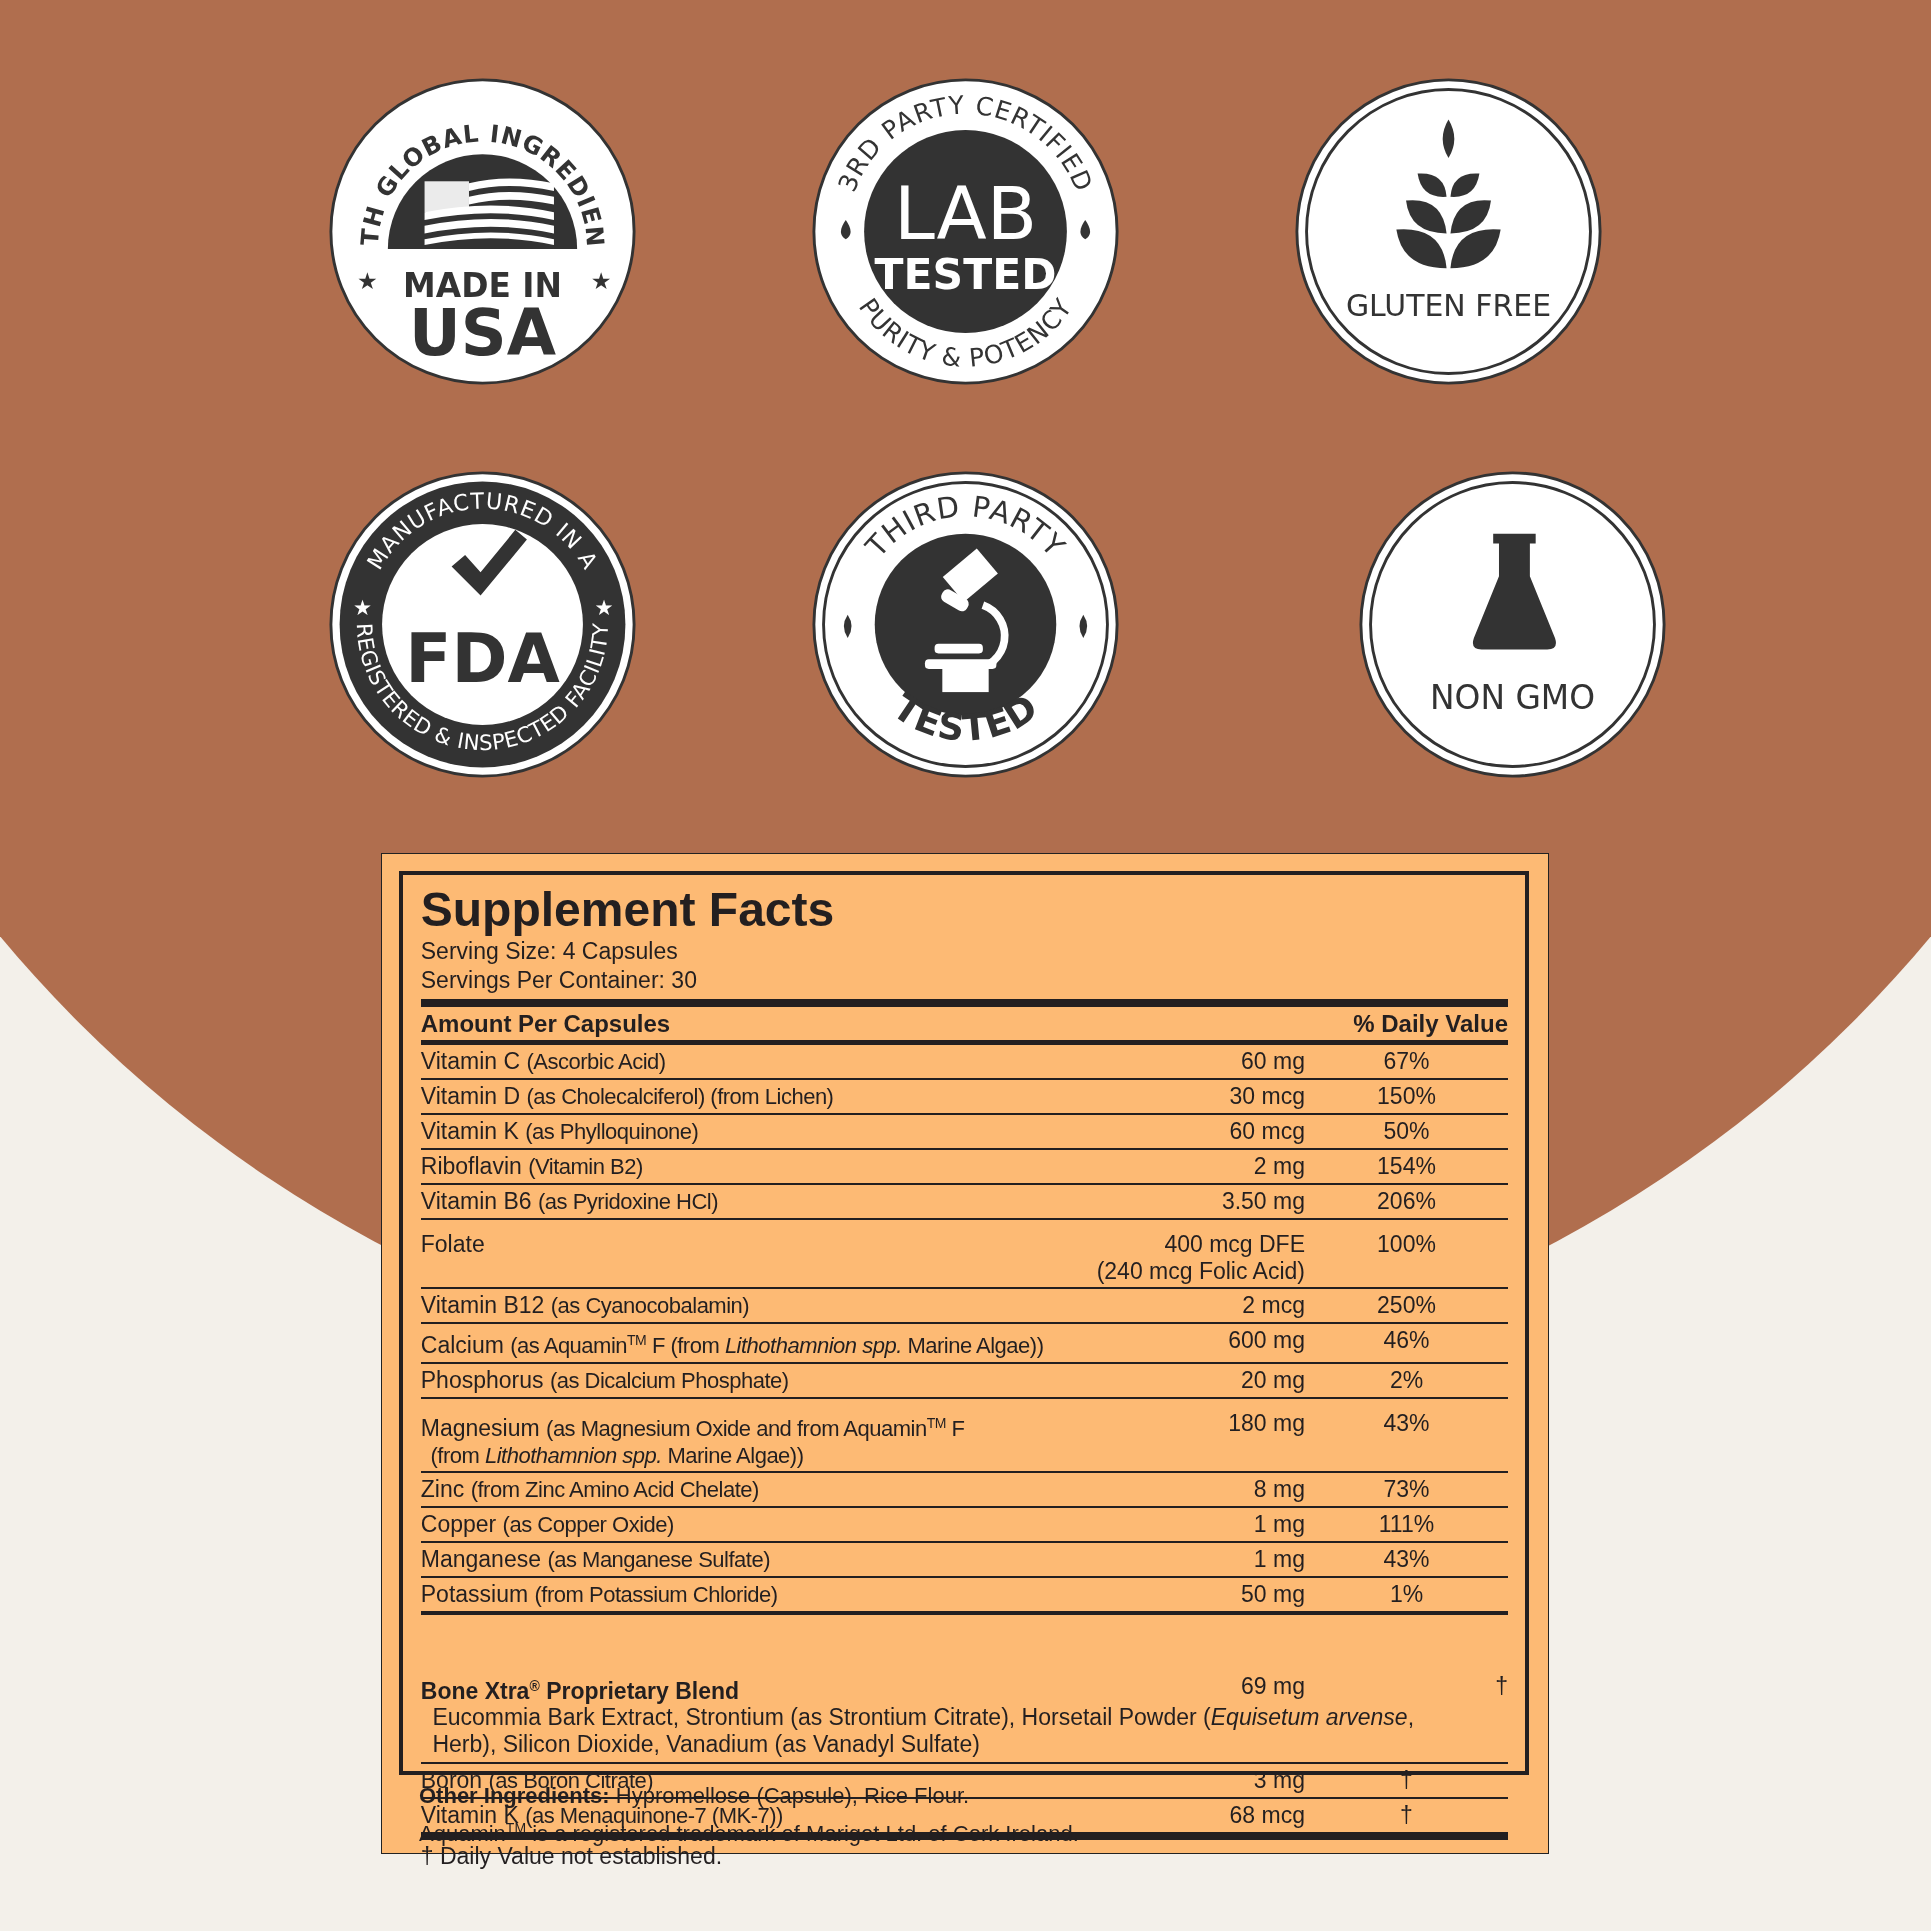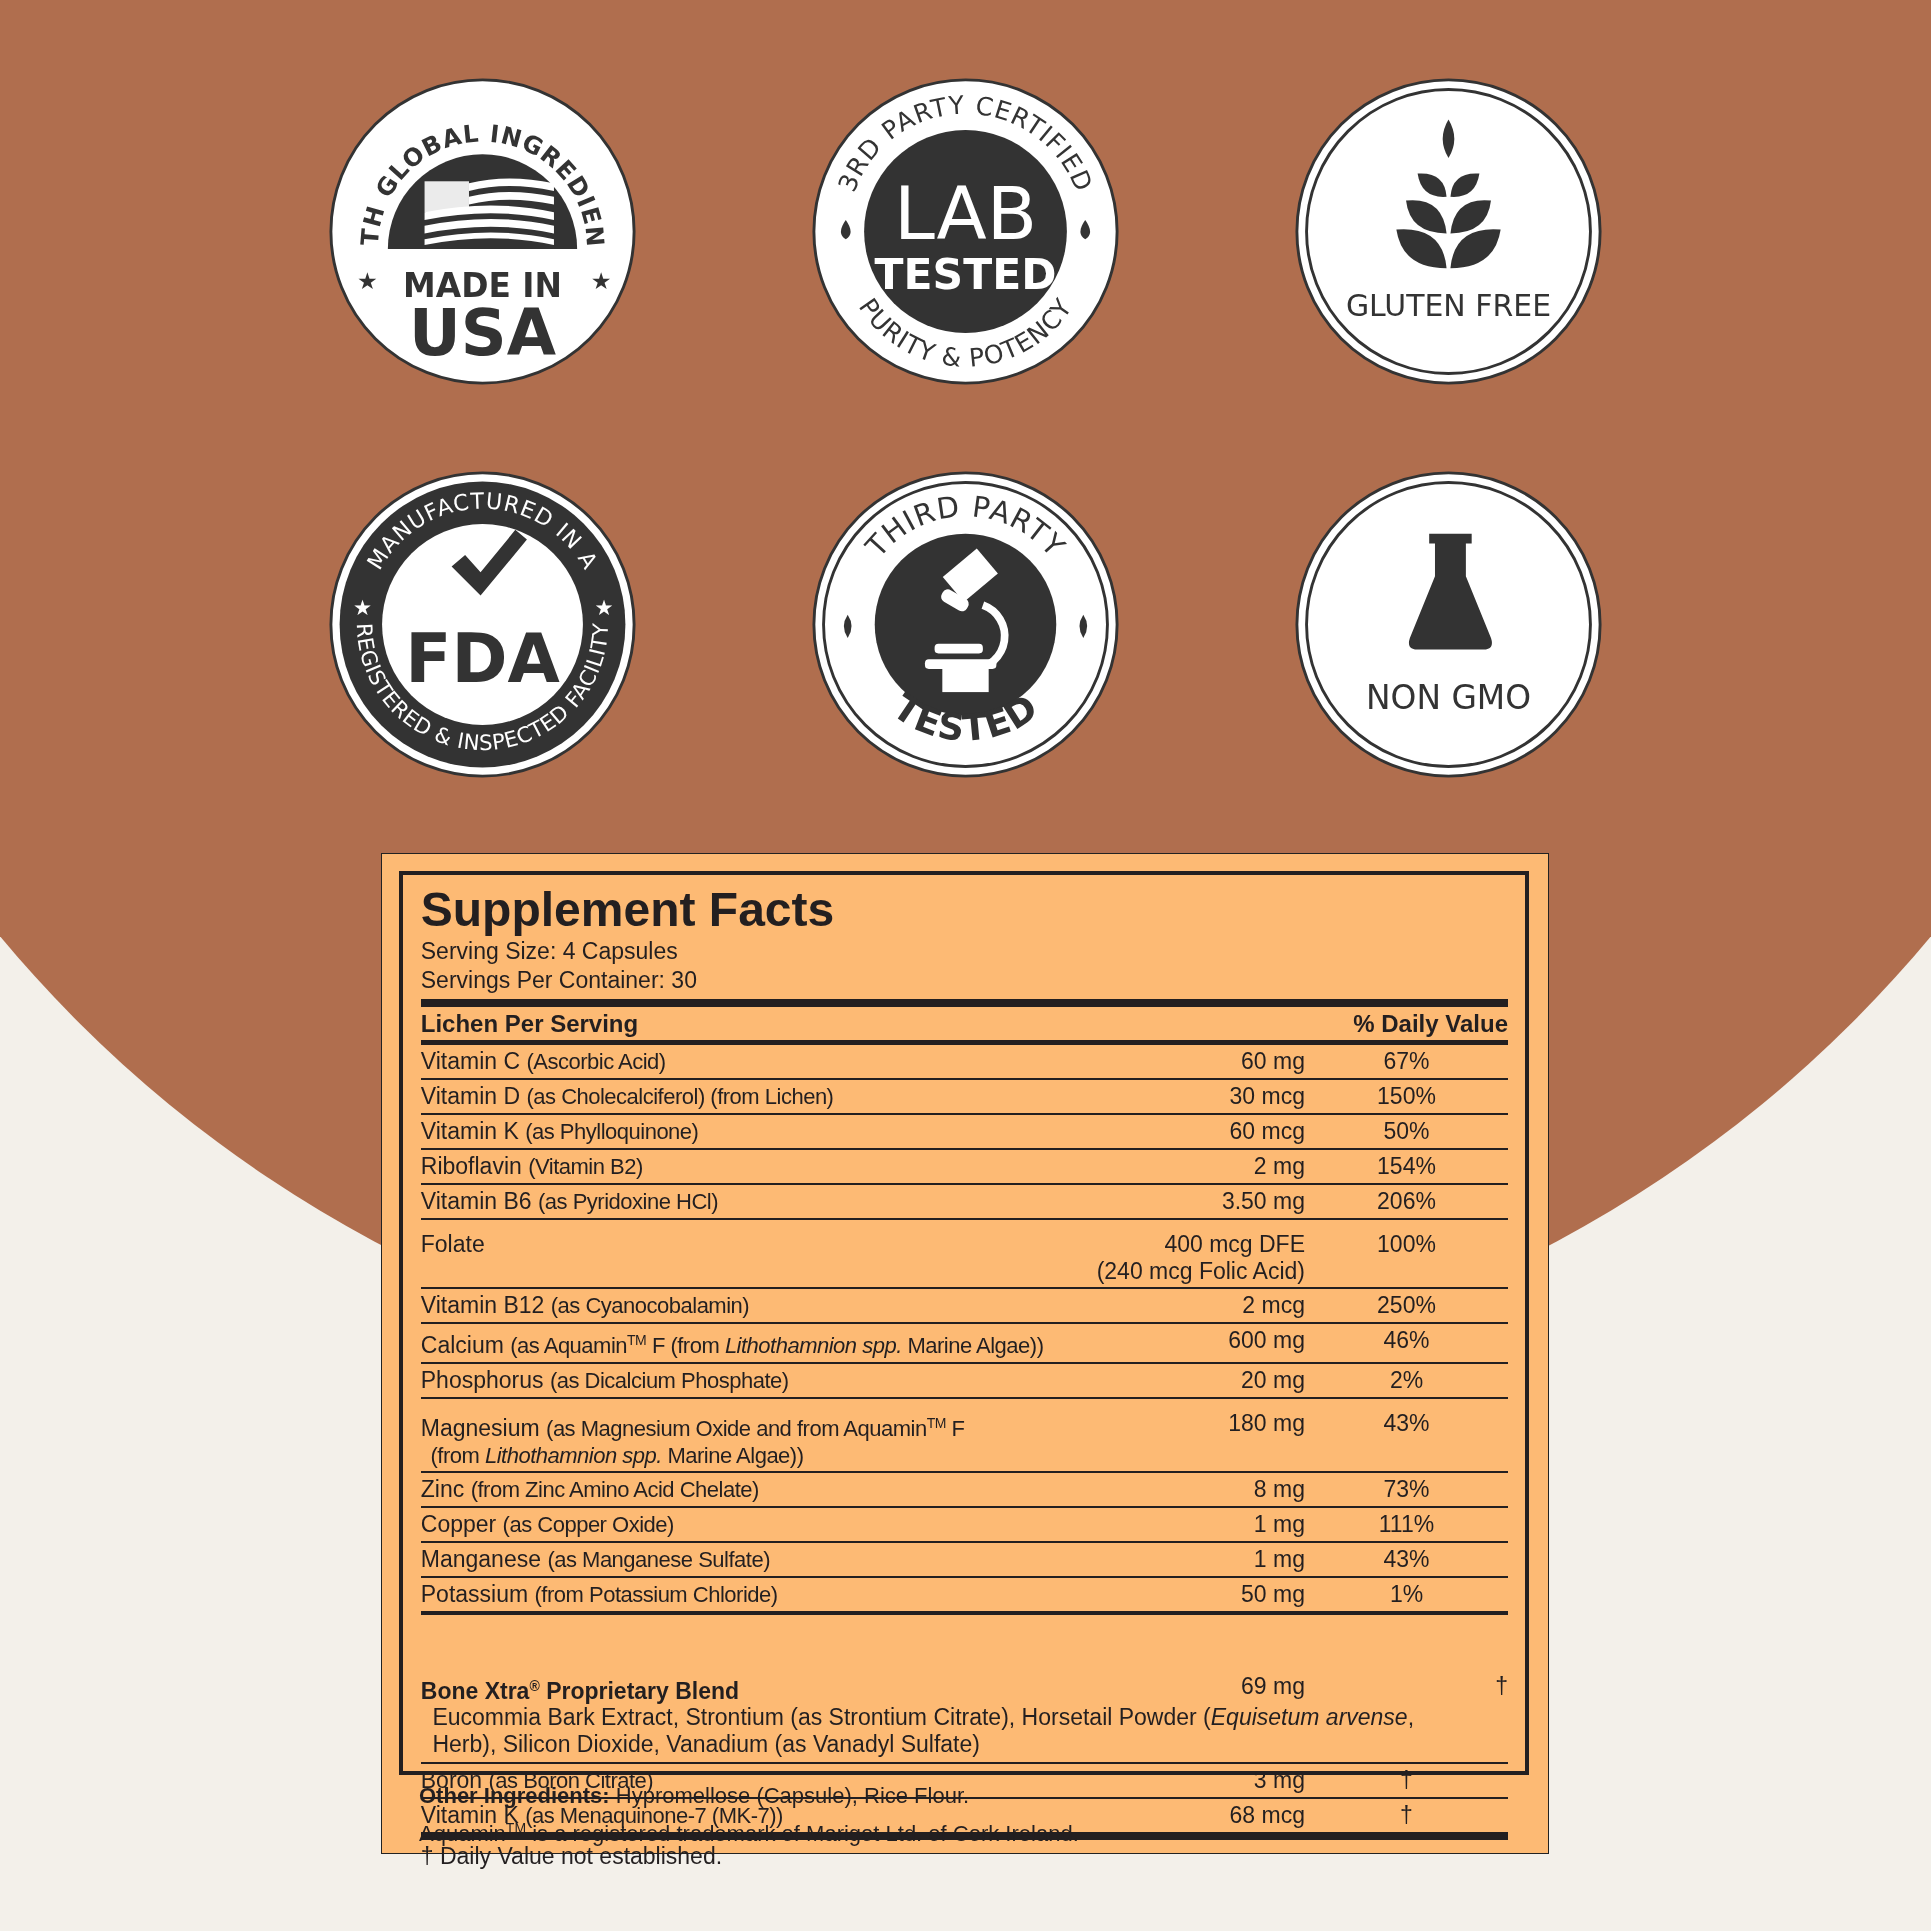--- a/index.html
+++ b/index.html
@@ -124,37 +124,37 @@
       <rect x="142" y="92" width="46" height="34" transform="rotate(-40 165 109)"></rect>
       <rect x="134" y="128" width="30" height="14" rx="6" transform="rotate(30 149 135)"></rect>
       <path d="M 178 140 a 34 34 0 0 1 -10 66" fill="none" stroke="#fff" stroke-width="8"></path>
       <rect x="128" y="180" width="50" height="10" rx="4"></rect>
       <rect x="118" y="196" width="74" height="10" rx="4"></rect>
       <rect x="136" y="206" width="48" height="24"></rect>
     </g>
   </svg>
 </div>
 
-<div class="badge" style="left:1294px;top:470px;">
+<div class="badge" style="left:1358px;top:470px;">
   <svg viewBox="0 0 320 320">
     <circle cx="160" cy="160" r="157" fill="#fff" stroke="#333" stroke-width="3"></circle>
     <circle cx="160" cy="160" r="147" fill="none" stroke="#333" stroke-width="3"></circle>
     <path d="M 140 66 h 44 v 10 h -6 v 34 l 26 64 q 4 12 -8 12 h -68 q -12 0 -8 -12 l 26 -64 v -34 h -6 z" fill="#333"></path>
     <text x="160" y="247" text-anchor="middle" font-family="'DejaVu Sans', sans-serif" font-size="34" fill="#333">NON GMO</text>
   </svg>
 </div>
 
 <div class="panel">
   <div class="facts">
     <div class="title">Supplement Facts</div>
     <div class="sub">Serving Size: 4 Capsules</div>
     <div class="sub">Servings Per Container: 30</div>
     <div class="thick"></div>
     <div class="hdr">
-      <span>Lichen Per Serving</span>
+      <span>Amount Per Capsules</span>
       <span>% Daily Value</span>
     </div>
     <div class="thick" style="margin-top:0;height:5.8px;"></div>
 
     <div class="row">
         <span class="name"><span>Vitamin C</span> <span class="src">(Ascorbic Acid)</span></span>
         <span class="amt">60 mg</span>
         <span class="dv">67%</span>
       </div>
     <div class="row">

